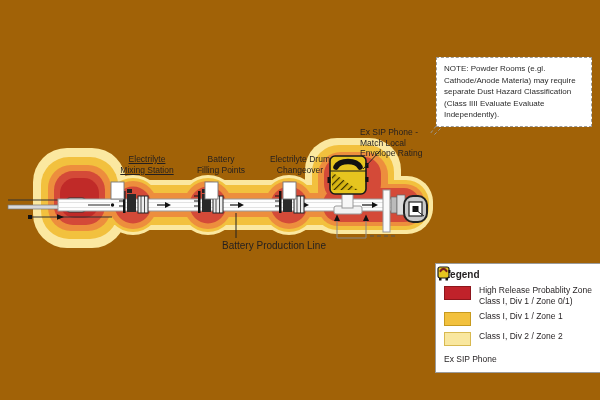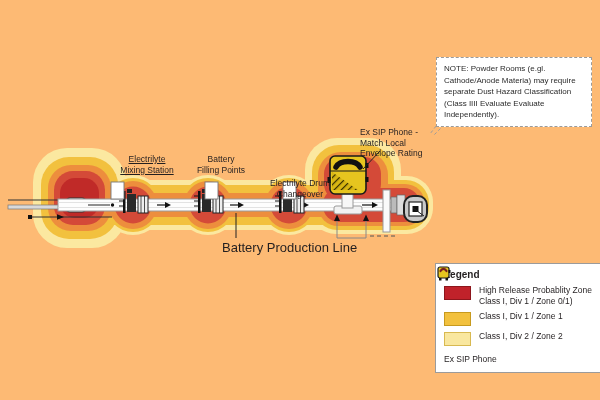--- a/index.html
+++ b/index.html
@@ -1,28 +1,28 @@
 <!DOCTYPE html>
 <html><head>
 <meta charset="utf-8">
 <style>
   html,body{margin:0;padding:0;background:#fff;}
   .stage{
-    position:relative;width:600px;height:400px;background:#fdba74;overflow:hidden;
+    position:relative;width:600px;height:400px;background:#a16207;overflow:hidden;
     font-family:"Liberation Sans", sans-serif;color:#231f20;
   }
   .stage svg{position:absolute;left:0;top:0;}
   .lbl{position:absolute;font-size:8.5px;line-height:1.25;color:#231f20;}
   .lbl.center{text-align:center;}
   .note-box{
     position:absolute;left:436px;top:57px;width:140px;
     border:1px dashed #9b9b9b;background:#fff;padding:5px 7px;
     font-size:8px;line-height:1.45;color:#2b2b2b;
   }
-  .prod-label{position:absolute;left:222px;top:240px;font-size:13px;color:#231f20;}
+  .prod-label{position:absolute;left:222px;top:240px;font-size:10px;color:#231f20;}
   .legend{
     position:absolute;left:435px;top:263px;width:150px;
     border:1px solid #9b9b9b;background:#fff;padding:5px 8px 7px 8px;
   }
   .legend-title{font-size:10px;font-weight:700;margin-bottom:4px;}
   .legend-row{display:flex;align-items:flex-start;margin-top:5px;}
   .swatch{width:25px;height:12px;flex:0 0 auto;margin-right:8px;margin-top:1px;border:1px solid rgba(0,0,0,0.25);}
   .swatch.red{background:#c0222a;border-color:#8d161c;}
   .swatch.gold{background:#f2c13e;border-color:#c79a1e;}
   .swatch.pale{background:#f9e79f;border-color:#d8b951;}
@@ -198,21 +198,21 @@
   </div>
 
   <div class="lbl center" style="left:104px;top:154px;width:86px;text-decoration:underline;">
     <div>Electrilyte</div>
     <div>Mixing Station</div>
   </div>
   <div class="lbl center" style="left:185px;top:154px;width:72px;">
     <div>Battery</div>
     <div>Filling Points</div>
   </div>
-  <div class="lbl center" style="left:256px;top:154px;width:88px;margin-top:24px;">
+  <div class="lbl center" style="left:256px;top:154px;width:88px;">
     <div>Electrilyte Drum</div>
     <div>Changeover</div>
   </div>
 
   <div class="lbl" style="left:360px;top:127px;width:78px;">
     <div>Ex SIP Phone -</div>
     <div>Match Local</div>
     <div>Envelope Rating</div>
   </div>
 

